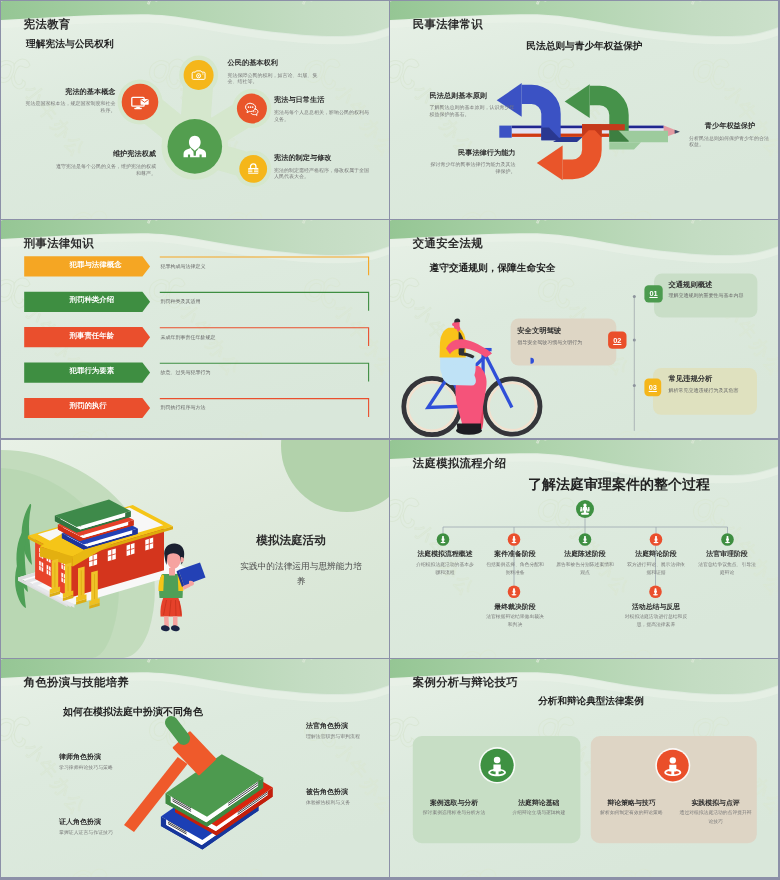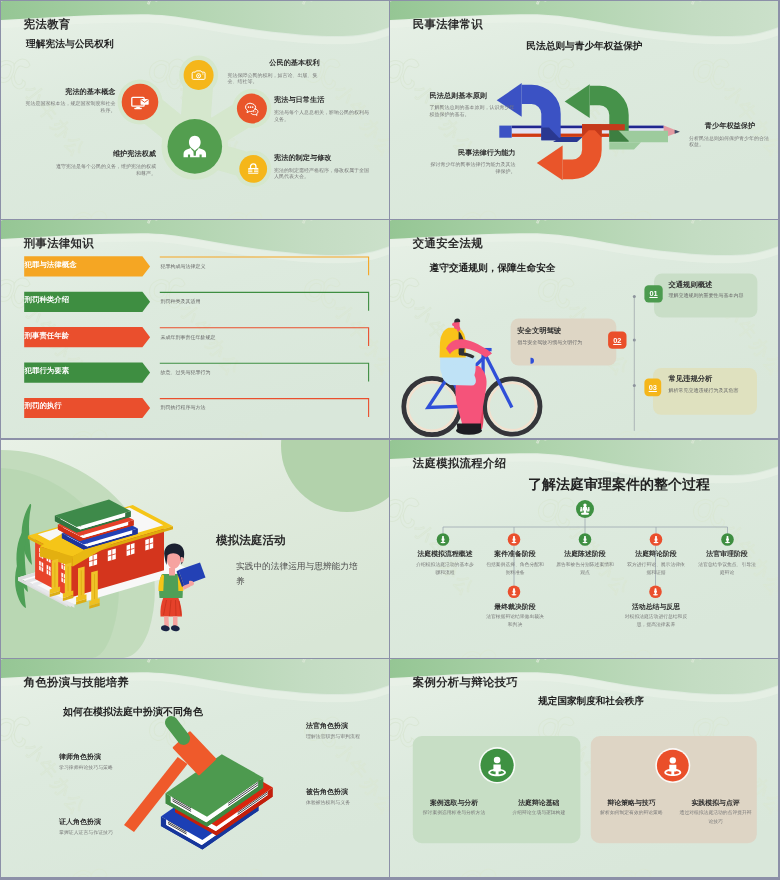--- a/index.html
+++ b/index.html
@@ -12,38 +12,38 @@
   .s5{left:1px;top:440px}.s6{left:390px;top:440px}
   .s7{left:1px;top:659px}.s8{left:390px;top:659px}
   .svgbg{position:absolute;left:0;top:0;width:388px;height:218px;}
   .wm{position:absolute;left:0;top:0;width:388px;height:218px;pointer-events:none;}
   .hdr{position:absolute;font-weight:bold;color:#2b2b2b;letter-spacing:.3px;}
   .sub{position:absolute;font-weight:bold;color:#222;text-align:center;}
   .ov{position:absolute;left:0;top:0;width:388px;height:218px;}
   .h1{left:22.8px;top:15.8px;font-size:11.4px;white-space:nowrap;}
   .u1{left:25px;top:36.7px;font-size:9.75px;white-space:nowrap;}
   .n1t{position:absolute;font-size:7.2px;font-weight:bold;color:#2f2f2f;}
-  .r3l{position:absolute;left:23.5px;font-size:7.45px;font-weight:bold;color:#fff;}
+  .r3l{position:absolute;left:23.5px;font-size:7.45px;font-weight:bold;color:#fff;padding-left:45px;}
   .r3d{position:absolute;left:159.5px;font-size:5px;color:#656565;}
   .u4{left:29.6px;top:41.9px;font-size:9.7px;white-space:nowrap;margin-left:10px;}
   .c4n{position:absolute;width:18px;text-align:center;font-size:7.4px;font-weight:bold;color:#fff;text-decoration:underline;}
   .c4t{position:absolute;font-size:7.3px;font-weight:bold;color:#2f2f2f;white-space:nowrap;}
   .c4d{position:absolute;font-size:5px;color:#6a6a6a;white-space:nowrap;}
   .u2{left:136.3px;top:38.8px;font-size:9.7px;white-space:nowrap;}
   .u6{left:138.1px;top:36.4px;font-size:14px;white-space:nowrap;}
   .t6t{position:absolute;font-size:6.9px;font-weight:bold;color:#2f2f2f;text-align:center;}
   .t6d{position:absolute;font-size:4.8px;color:#787878;line-height:1.7;text-align:center;}
   .u8{left:148.2px;top:35.8px;font-size:9.6px;white-space:nowrap;}
   .p8t{position:absolute;font-size:6.9px;font-weight:bold;color:#2f2f2f;text-align:center;}
   .p8d{position:absolute;font-size:4.8px;color:#787878;line-height:1.7;text-align:center;}
   .u7{left:62px;top:46px;font-size:10px;white-space:nowrap;}
   .r7t{position:absolute;font-size:7px;font-weight:bold;color:#2f2f2f;white-space:nowrap;}
   .r7d{position:absolute;font-size:4.9px;color:#787878;white-space:nowrap;}
-  .s5t{position:absolute;left:215px;top:92.5px;width:150px;text-align:left;font-size:11.6px;font-weight:bold;color:#2b2b2b;}
-  .s5d{position:absolute;left:235px;top:118.8px;width:130px;text-align:left;font-size:8.7px;color:#4c4c4c;line-height:1.75;}
+  .s5t{position:absolute;left:215px;top:92.5px;width:150px;text-align:center;font-size:11.6px;font-weight:bold;color:#2b2b2b;}
+  .s5d{position:absolute;left:235px;top:118.8px;width:130px;text-align:center;font-size:8.7px;color:#4c4c4c;line-height:1.75;}
   .n1d{position:absolute;font-size:5px;color:#787878;line-height:1.34;}
 </style>
 </head>
 <body>
 
 <div id="grid">
 <div class="slide s1">
 <svg class="svgbg" viewBox="0 0 388 218" preserveAspectRatio="none">
 <defs>
 <linearGradient id="bg1" x1="0" y1="0" x2="0.55" y2="1">
@@ -249,21 +249,21 @@
             <path d="M7.3,11.0 V8.4 c0,-2.6 2.1,-4.7 4.7,-4.7 c2.6,0 4.7,2.1 4.7,4.7 v2.6" fill="none" stroke="#fff" stroke-width="2.2"></path>
             <rect x="3.3" y="10.8" width="17.4" height="9.7" rx="0.7" fill="#fff"></rect>
             <rect x="3.3" y="13.4" width="17.4" height="1.5" fill="#f5b61a"></rect>
             <rect x="3.3" y="17.1" width="17.4" height="1.5" fill="#f5b61a"></rect>
             <rect x="10.6" y="12.5" width="2.8" height="6.3" rx="1.2" fill="#f5b61a"></rect>
           </g>
         </g>
       </svg>
       <div class="hdr h1">宪法教育</div>
       <div class="sub u1">理解宪法与公民权利</div>
-      <div class="n1t" style="left:226.6px;top:56.9px;width:92px;text-align:right">公民的基本权利</div>
+      <div class="n1t" style="left:226.6px;top:56.9px;width:92px;text-align:left">公民的基本权利</div>
       <div class="n1d" style="left:226.6px;top:70.5px;width:92px;text-align:left">宪法保障公民的权利，如言论、出版、集会、结社等。</div>
       <div class="n1t" style="left:273.0px;top:94.3px;width:96px;text-align:left">宪法与日常生活</div>
       <div class="n1d" style="left:273.0px;top:107.89999999999999px;width:96px;text-align:left">宪法与每个人息息相关，影响公民的权利与义务。</div>
       <div class="n1t" style="left:273.0px;top:152.2px;width:96px;text-align:left">宪法的制定与修改</div>
       <div class="n1d" style="left:273.0px;top:165.79999999999998px;width:96px;text-align:left">宪法的制定需经严格程序，修改权属于全国人民代表大会。</div>
       <div class="n1t" style="left:55.0px;top:148.4px;width:100px;text-align:right">维护宪法权威</div>
       <div class="n1d" style="left:55.0px;top:162.0px;width:100px;text-align:right">遵守宪法是每个公民的义务，维护宪法的权威和尊严。</div>
       <div class="n1t" style="left:24.5px;top:85.5px;width:90px;text-align:right">宪法的基本概念</div>
       <div class="n1d" style="left:24.5px;top:99.1px;width:90px;text-align:right">宪法是国家根本法，规定国家制度和社会秩序。</div>
 </div>
@@ -1742,21 +1742,21 @@
         <g transform="translate(250,194) rotate(52)">
           <path class="wl" d="M20.4,4.2 L24.4,5.0 C24.9,7.2 24.6,9.0 23.4,10.0 C22.0,11.1 20.0,11.6 19.0,13.0 C18.0,14.4 18.4,16.4 19.6,18.6 C20.9,20.9 22.6,23.0 23.8,25.4"></path>
           <path class="wl" d="M20.4,4.2 C17.2,4.6 14.6,6.6 13.6,9.6 C12.6,12.6 13.2,15.4 14.4,18.0"></path>
           <path class="wl" d="M13.0,16.6 C8.6,17.4 5.2,20.6 4.1,25.0 C2.9,29.8 4.6,34.9 8.6,37.8 C12.3,40.5 17.0,40.5 20.1,37.9 C23.1,35.3 23.9,31.0 22.2,27.0 C20.4,22.8 17.0,18.6 13.0,16.6 Z"></path>
           <path class="wl" d="M13.4,20.6 C10.5,21.1 8.6,22.9 8.0,25.6 C7.3,28.8 8.6,32.0 11.2,33.9 C13.6,35.6 16.5,35.5 18.3,33.7 C20.1,31.9 20.3,29.2 18.9,26.7 C17.4,24.0 15.5,21.4 13.4,20.6 Z"></path>
           <path class="wl" d="M22.0,26.4 C25.1,29.4 29.3,31.0 32.9,30.1 C36.3,29.2 38.2,26.3 37.6,23.2 C37.2,21.0 35.8,19.5 34.0,19.1 L31.0,20.0 C32.4,20.6 33.4,21.8 33.5,23.2 C33.6,25.2 32.2,26.6 30.2,26.7 C27.6,26.9 25.0,25.6 23.0,23.8"></path>
           <text class="wt" x="40" y="26">小牛办公</text>
         </g>
       </svg>
 <div class="hdr h1">案例分析与辩论技巧</div>
-      <div class="sub u8">规定国家制度和社会秩序</div>
+      <div class="sub u8">分析和辩论典型法律案例</div>
       <svg class="ov" viewBox="0 0 388 218">
         <rect x="22.80000000000001" y="77.0" width="167.59999999999997" height="107.20000000000005" rx="9" fill="#c7dec5"></rect>
         <rect x="200.79999999999995" y="77.0" width="166.0" height="107.20000000000005" rx="9" fill="#ded5c5"></rect>
         <circle cx="107.10000000000002" cy="106.29999999999995" r="18.200000000000003" fill="#fff" opacity="0.85"></circle>
         <circle cx="107.10000000000002" cy="106.29999999999995" r="16.6" fill="#3e9142"></circle>
         <g transform="translate(95.14800000000002,94.34799999999996) scale(0.996)">
           <circle cx="12" cy="6.6" r="3.3" fill="#fff"></circle>
           <path d="M8.3,11.1 h7.4 v7.0 h-2.2 v4.0 h-3.0 v-4.0 h-2.2 z" fill="#fff"></path>
           <path d="M12,15.4 c-4.9,0 -8.9,1.7 -8.9,3.8 c0,2.1 4.0,3.8 8.9,3.8 c4.9,0 8.9,-1.7 8.9,-3.8 c0,-2.1 -4.0,-3.8 -8.9,-3.8 z m0,1.9 c3.8,0 6.9,0.85 6.9,1.9 c0,1.05 -3.1,1.9 -6.9,1.9 c-3.8,0 -6.9,-0.85 -6.9,-1.9 c0,-1.05 3.1,-1.9 6.9,-1.9 z" fill="#fff"></path>
         </g>

